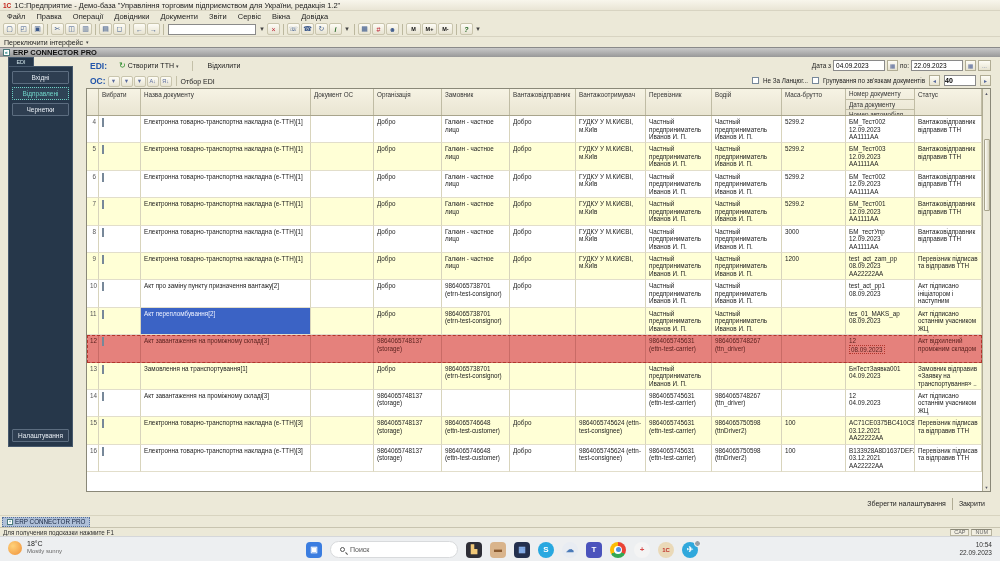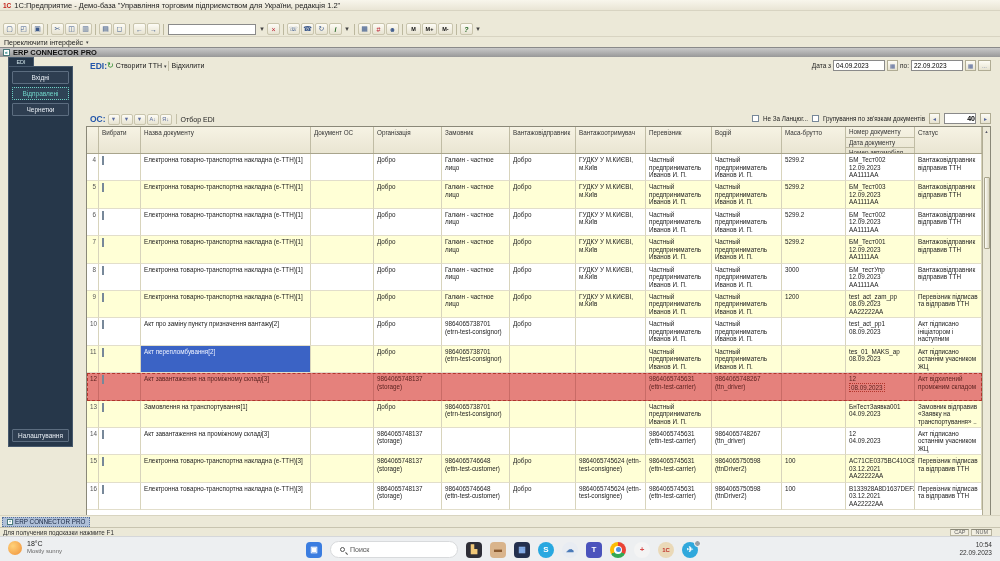--- a/index.html
+++ b/index.html
@@ -36,35 +36,35 @@
   .side-btn.settings { margin-top:auto; }
   .contact-box { position:absolute; left:2px; top:391px; width:81px; height:63px; background:#fff; border:1px solid #b8b4a0; text-align:center; padding-top:2px; }
   .logo-line { font-size:14px; font-weight:bold; color:#2b3850; line-height:14px; position:relative; letter-spacing:0.5px; }
   .logo-line .lg-e { color:#2b3850; border-bottom:2px solid #f08a28; }
   .logo-truck { position:absolute; top:-2px; right:16px; }
   .contact-phone { font-size:6.3px; font-weight:bold; color:var(--contact-red); margin-top:2px; }
   .contact-email { font-size:6.3px; color:var(--contact-red); margin-top:1px; }
   .contact-site { font-size:6.3px; color:var(--link-blue); text-decoration:underline; margin-top:1px; }
 
   .main-col { position:absolute; left:86px; right:7px; top:0; bottom:0; }
-  .edi-row { height:17px; position:relative; display:flex; align-items:center; gap:0; padding-left:4px; }
+  .edi-row { height:17px; position:relative; display:flex; align-items:center; gap:12px; padding-left:4px; }
   .edi-label { color:var(--edi-label-blue); font-weight:bold; font-size:8.5px; }
   .flatlink { font-size:7px; color:#222; display:flex; align-items:center; gap:2px; }
   .green-refresh { color:#2a8a2a; font-size:8px; }
   .mini-caret { font-size:5px; color:#444; }
   .thin-sep { width:1px; height:10px; background:#c4c0a8; margin:0 2px; }
   .date-filter { position:absolute; right:2px; top:3px; display:flex; align-items:center; gap:2px; font-size:6.5px; color:#222; }
   .inp { height:11px; border:1px solid #8a8a8a; background:#fff; font-size:6.5px; padding:0 2px; font-family:"Liberation Sans",sans-serif; }
   .inp.date { width:52px; }
   .sq-btn { width:11px; height:11px; border:1px solid #b0ac94; background:linear-gradient(#fdfcf5,#e7e3d1); font-size:6px; color:#5a6b9d; display:flex; align-items:center; justify-content:center; }
-  .oc-row { height:14px; position:relative; display:flex; align-items:center; gap:2px; padding-left:4px;margin-top:38px; }
+  .oc-row { height:14px; position:relative; display:flex; align-items:center; gap:2px; padding-left:4px; }
   .oc-ico { width:12px; height:11px; border:1px solid #c9c5ad; border-radius:2px; background:linear-gradient(#fdfcf5,#e7e3d1); font-size:5.5px; color:#5a6b9d; display:flex; align-items:center; justify-content:center; }
   .oc-right { position:absolute; right:2px; top:1px; display:flex; align-items:center; gap:4px; font-size:6.3px; color:#222; }
   .cbx { width:7px; height:7px; border:1px solid #789; background:#fff; flex:none; }
-  .pager-inp { width:32px; height:11px; border:1px solid #8a8a8a; background:#fff; font-size:7px; font-weight:bold; text-align:right; font-family:"Liberation Sans",sans-serif; }
+  .pager-inp { width:32px; height:11px; border:1px solid #8a8a8a; background:#fff; font-size:7px; font-weight:bold; text-align:left; font-family:"Liberation Sans",sans-serif; }
 
   
   .grid-wrap { width:905px; height:404px; border:1px solid #8a8878; background:#fff; display:flex; }
   .grid-cols { width:895px; overflow:hidden; }
   .grid-head { height:27px; display:grid; background:linear-gradient(var(--header-bg),#e9e5d2); border-bottom:1px solid #a8a48c; }
   .hcell { border-right:1px solid #c0bc a4; border-right:1px solid #c0bca4; font-size:6.3px; color:#333; padding:2px 3px; overflow:hidden; line-height:7.5px; }
   .hcell.stack { padding:0; display:flex; flex-direction:column; }
   .hsub { flex:1; padding:1px 3px; border-bottom:1px solid #c0bca4; display:flex; align-items:center; }
   .hsub:last-child { border-bottom:none; }
   .grid-body { background:#fff; }
@@ -114,20 +114,31 @@
 </head>
 <body>
 
 <div class="screen">
 
   <div class="titlebar">
     <span class="app-ico">1С</span>
     <span>1С:Предприятие - Демо-база "Управління торговим підприємством для України, редакція 1.2"</span>
   </div>
 
+  <div class="menubar" id="menubar">
+      <span class="menu-item">Файл</span>
+      <span class="menu-item">Правка</span>
+      <span class="menu-item">Операції</span>
+      <span class="menu-item">Довідники</span>
+      <span class="menu-item">Документи</span>
+      <span class="menu-item">Звіти</span>
+      <span class="menu-item">Сервіс</span>
+      <span class="menu-item">Вікна</span>
+      <span class="menu-item">Довідка</span>
+    </div>
 
   <div class="toolbar" id="toolbar">
       <span class="tb-btn">▢</span>
       <span class="tb-btn">◰</span>
       <span class="tb-btn">▣</span>
       <span class="tb-sep"></span>
       <span class="tb-btn">✂</span>
       <span class="tb-btn">◫</span>
       <span class="tb-btn">▥</span>
       <span class="tb-sep"></span>

